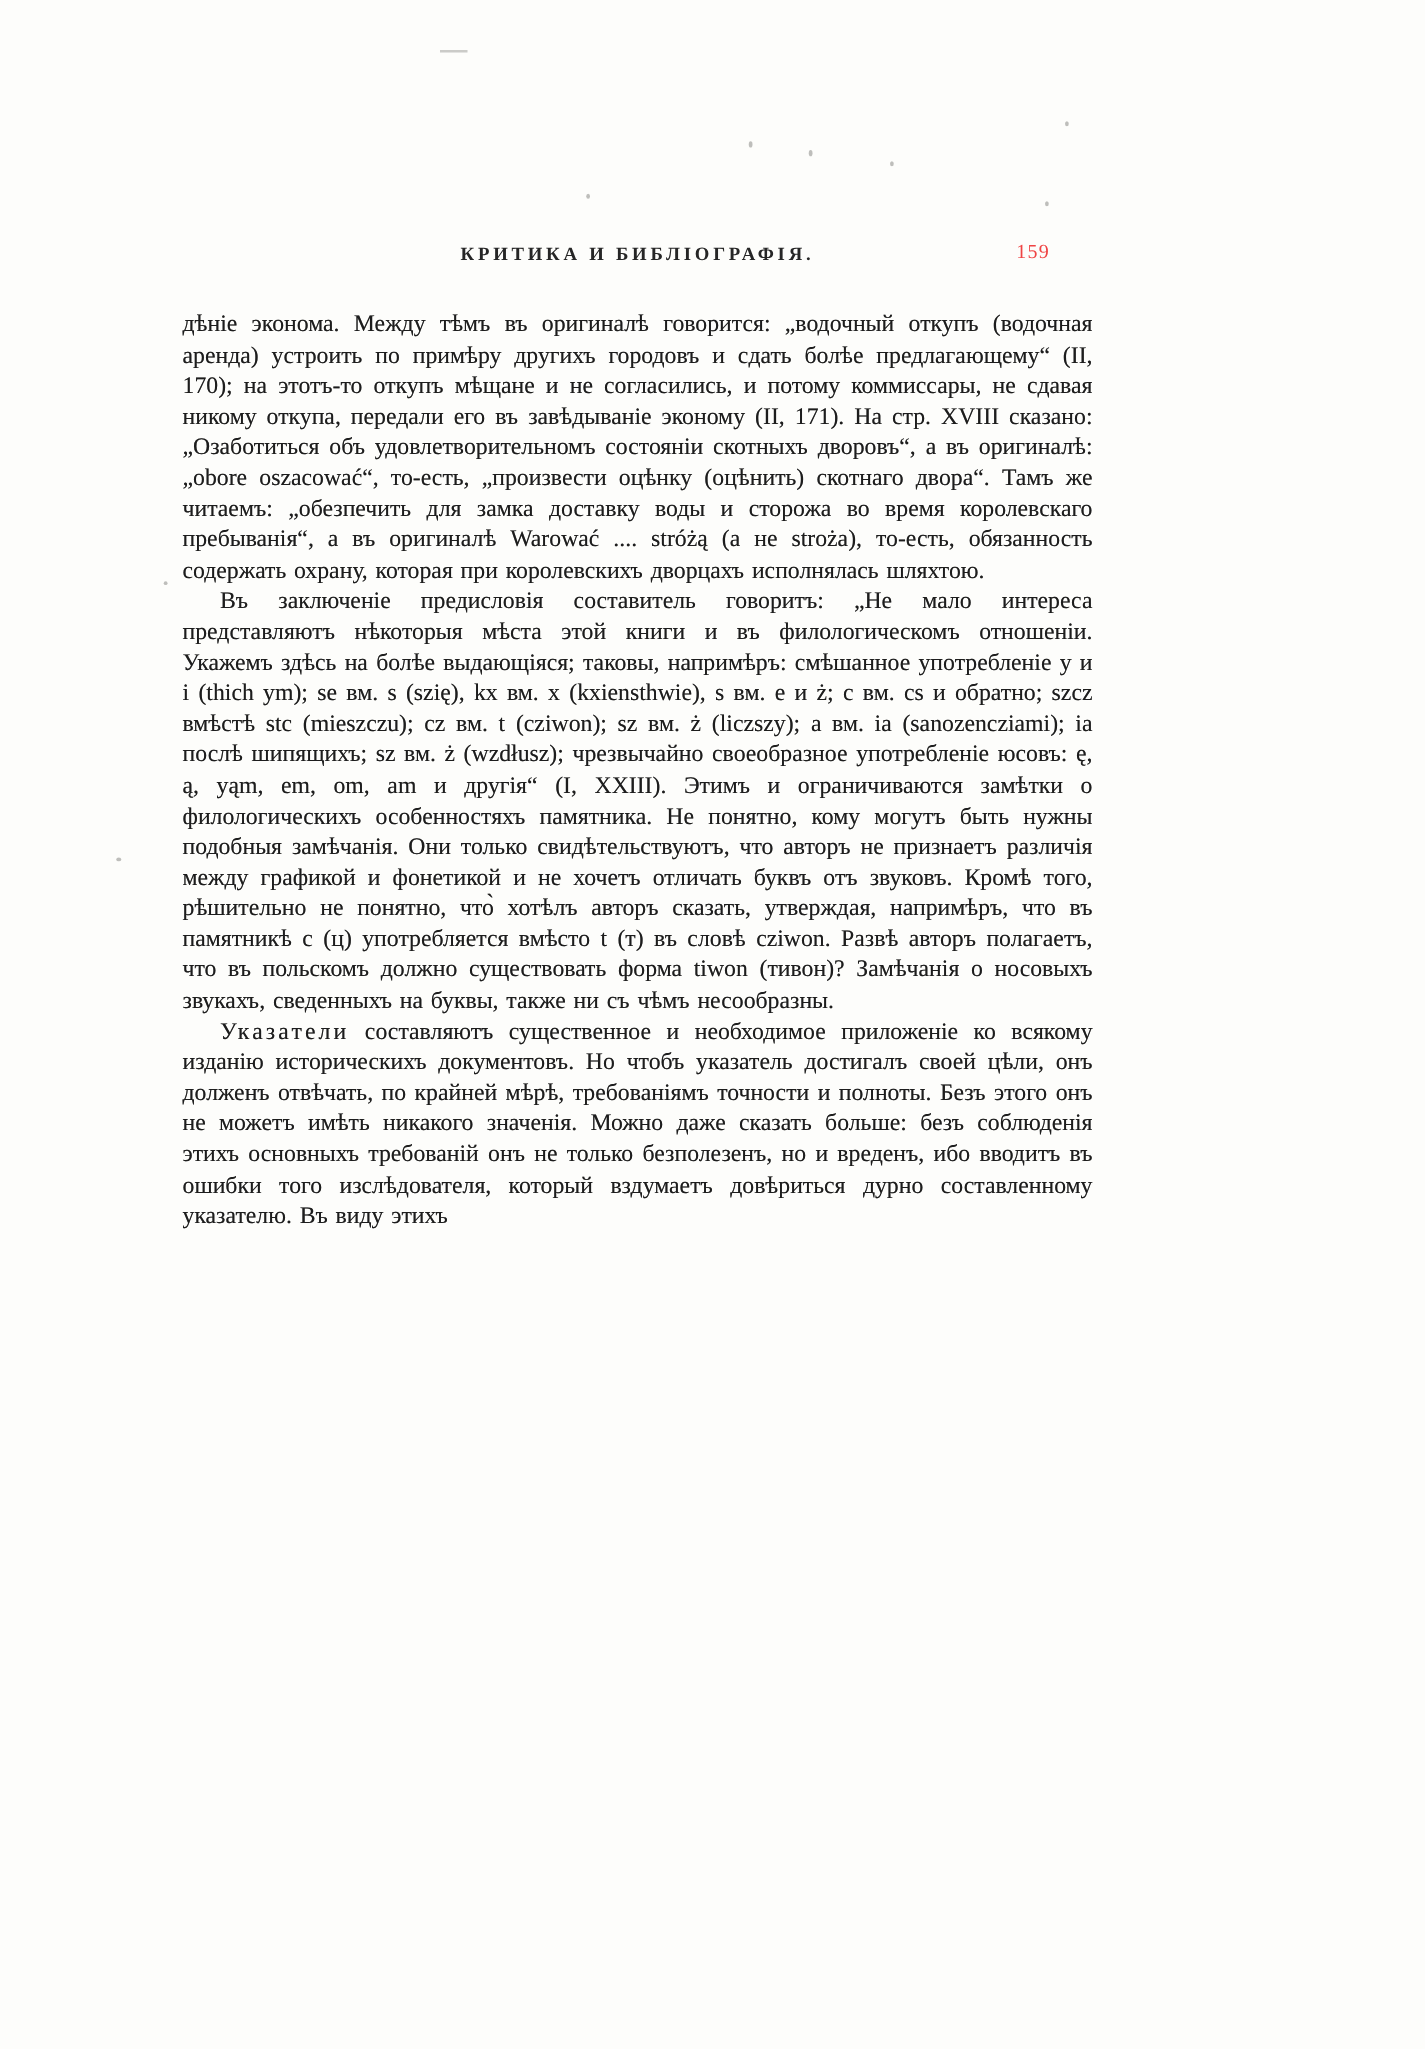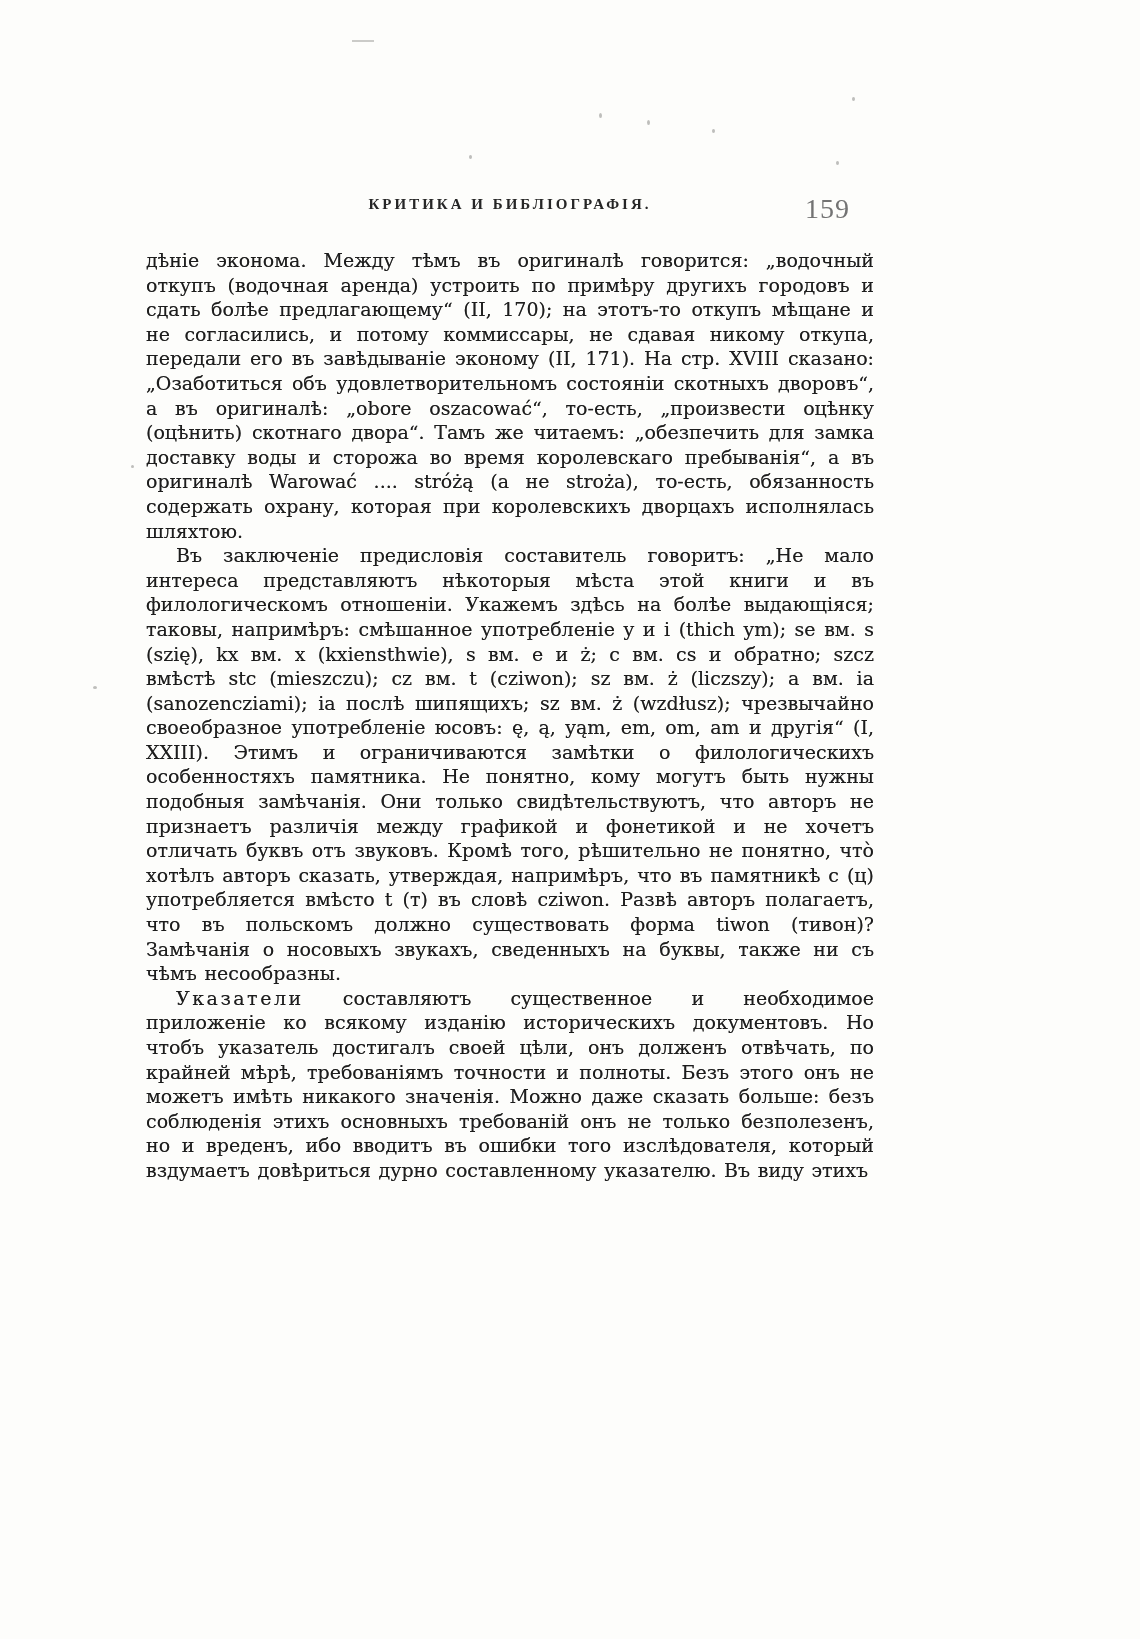--- a/index.html
+++ b/index.html
@@ -27,36 +27,37 @@
   .running-head .title {
     display: block;
     text-align: center;
     font-size: 15px;
     letter-spacing: 3px;
     font-weight: bold;
     color: #262626;
   }
   .running-head .folio {
     position: absolute;
-    right: 24px;
+    right: 34px;
     top: -3px;
-    font-size: 28px;
+    font-size: 16px;
     letter-spacing: 1px;
-    color: #737373;
+    color: #ef4444;
   }
   .text-block {
     position: absolute;
     left: 146px;
     top: 248px;
     width: 728px;
     font-size: 19px;
     line-height: 24.6px;
     text-align: justify;
     text-shadow: 0 0 0.5px rgba(20,20,20,0.55);
     word-spacing: 1.5px;
+    font-family: Liberation Serif, serif;
   }
   .text-block p {
     margin: 0;
     padding: 0;
   }
   .text-block p.indent {
     text-indent: 30px;
   }
   .lead-spaced {
     letter-spacing: 2.5px;

